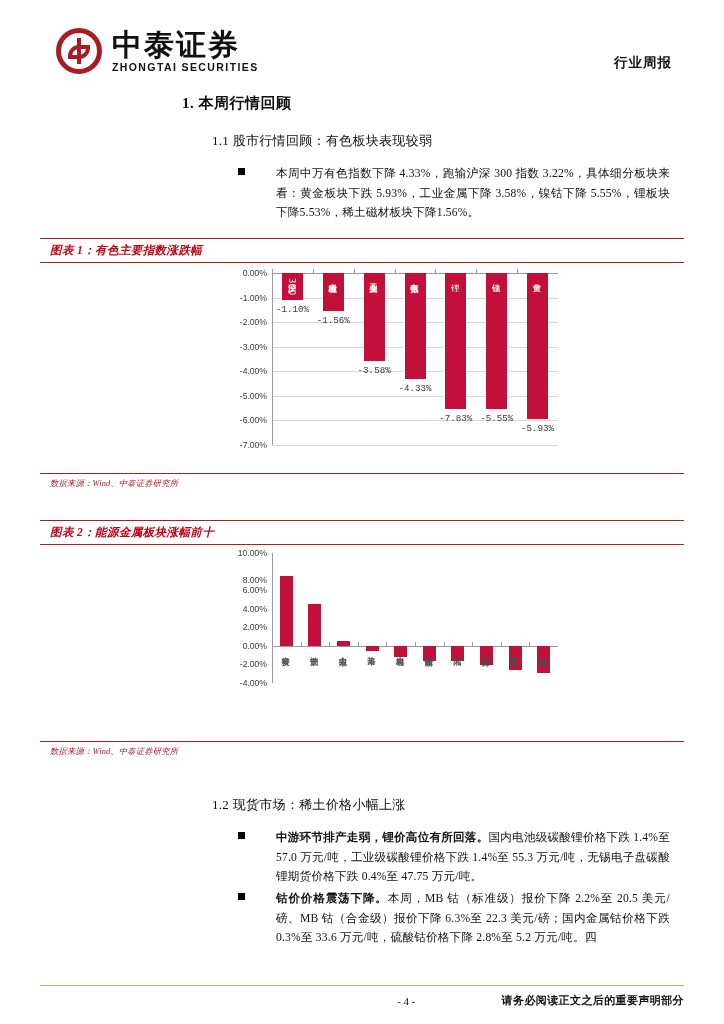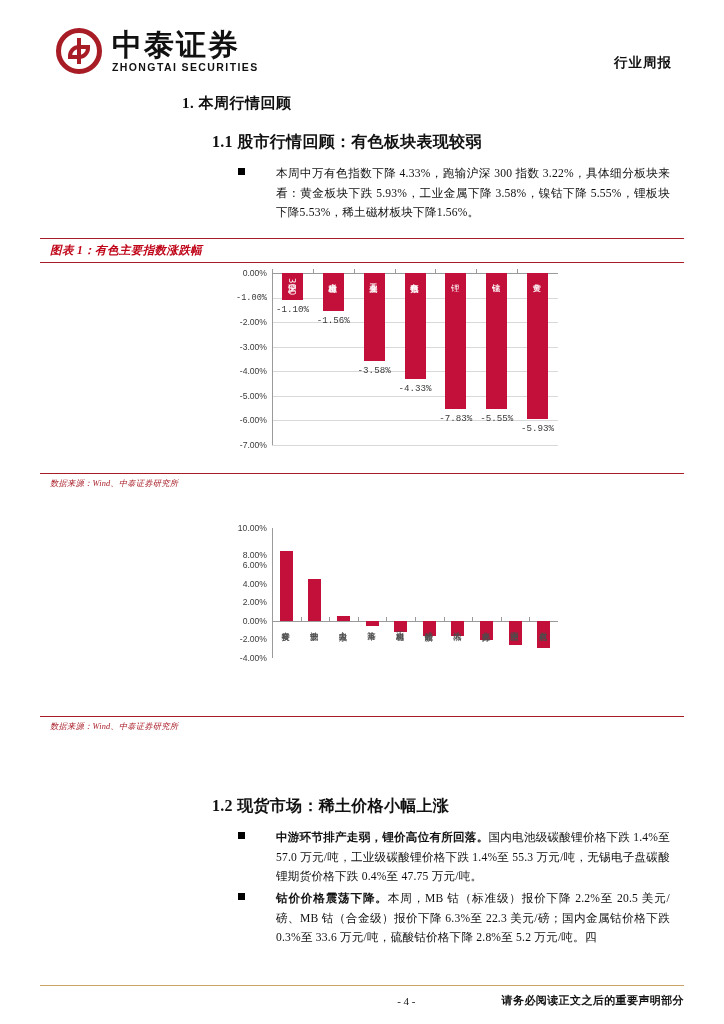--- a/index.html
+++ b/index.html
@@ -85,22 +85,22 @@
   .h1 {
     position: absolute;
     left: 182px; top: 8px;
     font-size: 15px;
     font-weight: bold;
     letter-spacing: 0.5px;
   }
   .h2 {
     position: absolute;
     left: 212px;
-    font-size: 16px;
-    font-weight: bold;
+    font-size: 13px;
+    font-weight: normal;
     letter-spacing: 0.3px;
   }
   .bullet-block {
     position: absolute;
     left: 238px;
     width: 432px;
   }
   .bullet-block .sq {
     position: absolute;
     left: 0; top: 4px;
@@ -239,21 +239,21 @@
   </div>
 
   <div class="fig" style="top:152px">
     <div class="fig-hdr">图表 1：有色主要指数涨跌幅</div>
     <div class="fig-body" style="height:210px">
       <div class="chart" id="chart1" style="height:210px">
 
         <div class="plot" id="c1plot" style="left:232px; top:10px; width:286px; height:172px;">
             <div class="ytick" style="top: 0px;">0.00%</div>
             <div class="gridline" style="top: 24.5714px;"></div>
-            <div class="ytick" style="top: 24.5714px; font-family: Liberation Mono, monospace;">-1.00%</div>
+            <div class="ytick" style="top: 24.5714px;">-1.00%</div>
             <div class="gridline" style="top: 49.1429px;"></div>
             <div class="ytick" style="top: 49.1429px;">-2.00%</div>
             <div class="gridline" style="top: 73.7143px;"></div>
             <div class="ytick" style="top: 73.7143px;">-3.00%</div>
             <div class="gridline" style="top: 98.2857px;"></div>
             <div class="ytick" style="top: 98.2857px;">-4.00%</div>
             <div class="gridline" style="top: 122.857px;"></div>
             <div class="ytick" style="top: 122.857px;">-5.00%</div>
             <div class="gridline" style="top: 147.429px;"></div>
             <div class="ytick" style="top: 147.429px;">-6.00%</div>
@@ -289,20 +289,21 @@
             <div class="tickmark" style="left: 245.143px; top: -4px;"></div>
             <div class="bar-cat" style="left: 260.571px; top: 4px; color: rgb(255, 255, 255);">黄金</div>
             <div class="bar-val" style="left: 265.571px; top: 149.709px;">-5.93%</div>
           </div>
       </div>
     </div>
     <div class="fig-src">数据来源：Wind、中泰证券研究所</div>
   </div>
 
   <div class="fig" style="top:434px">
+    <div class="fig-hdr">图表 2：能源金属板块涨幅前十</div>
     <div class="fig-body" style="height:196px">
       <div class="chart" id="chart2" style="height:196px">
         <div class="plot" id="c2plot" style="left:232px; top:8px; width:286px; height:130px;">
             <div class="ytick" style="top: 0px;">10.00%</div>
             <div class="ytick" style="top: 27px;">8.00%</div>
             <div class="ytick" style="top: 37.1429px;">6.00%</div>
             <div class="ytick" style="top: 55.7143px;">4.00%</div>
             <div class="ytick" style="top: 74.2857px;">2.00%</div>
             <div class="ytick" style="top: 92.8571px;">0.00%</div>
             <div class="ytick" style="top: 111.429px;">-2.00%</div>

